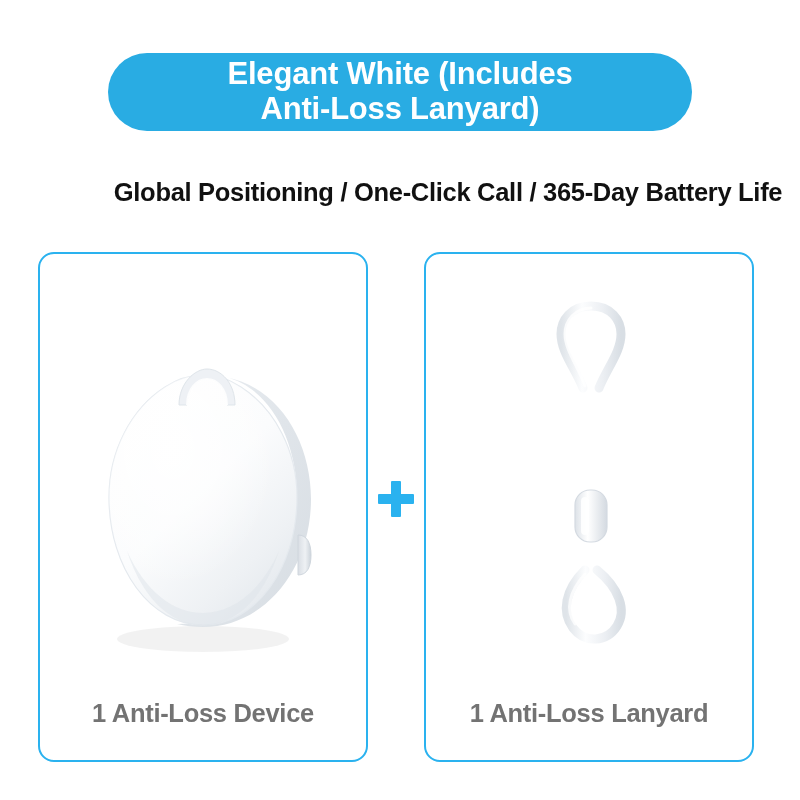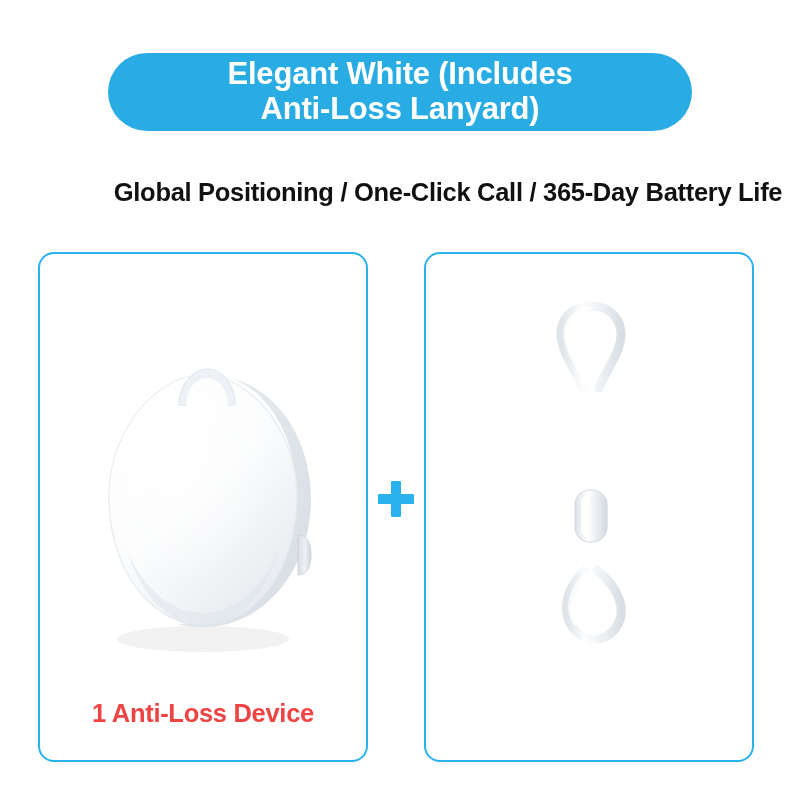--- a/index.html
+++ b/index.html
@@ -82,21 +82,21 @@
     height: 510px;
   }
   .card-caption {
     position: absolute;
     left: 0;
     right: 0;
     bottom: 32px;
     text-align: center;
     font-size: 25.5px;
     font-weight: bold;
-    color: #ef4444;
+    color: #737373;
     letter-spacing: -0.3px;
   }
 
   
   .plus {
     position: absolute;
     left: 372px;
     top: 475px;
     width: 48px;
     height: 48px;
@@ -235,15 +235,16 @@
         <rect x="44" y="196" width="32" height="52" rx="15" ry="15" fill="url(#sliderGrad)" stroke="#d4dae1" stroke-width="1.2"></rect>
         <rect x="50" y="203" width="8" height="38" rx="4" fill="#ffffff" opacity="0.85"></rect>
 
         <path d="M54 246 L54 278" fill="none" stroke="url(#cordGrad)" stroke-width="8" stroke-linecap="round"></path>
         <path d="M66 246 L66 278" fill="none" stroke="url(#cordGrad)" stroke-width="8" stroke-linecap="round"></path>
 
         <path d="M54 276 C34 296 30 318 42 334 C54 350 76 348 86 332 C96 316 88 294 66 276" fill="none" stroke="url(#cordGrad)" stroke-width="9" stroke-linecap="round"></path>
         <path d="M54 280 C38 298 34 316 44 330" fill="none" stroke="#ffffff" stroke-width="3" opacity="0.75" stroke-linecap="round"></path>
       </svg>
     </div>
+    <div class="card-caption">1 Anti-Loss Lanyard</div>
   </div>
 
 </div>
 
 </body></html>

